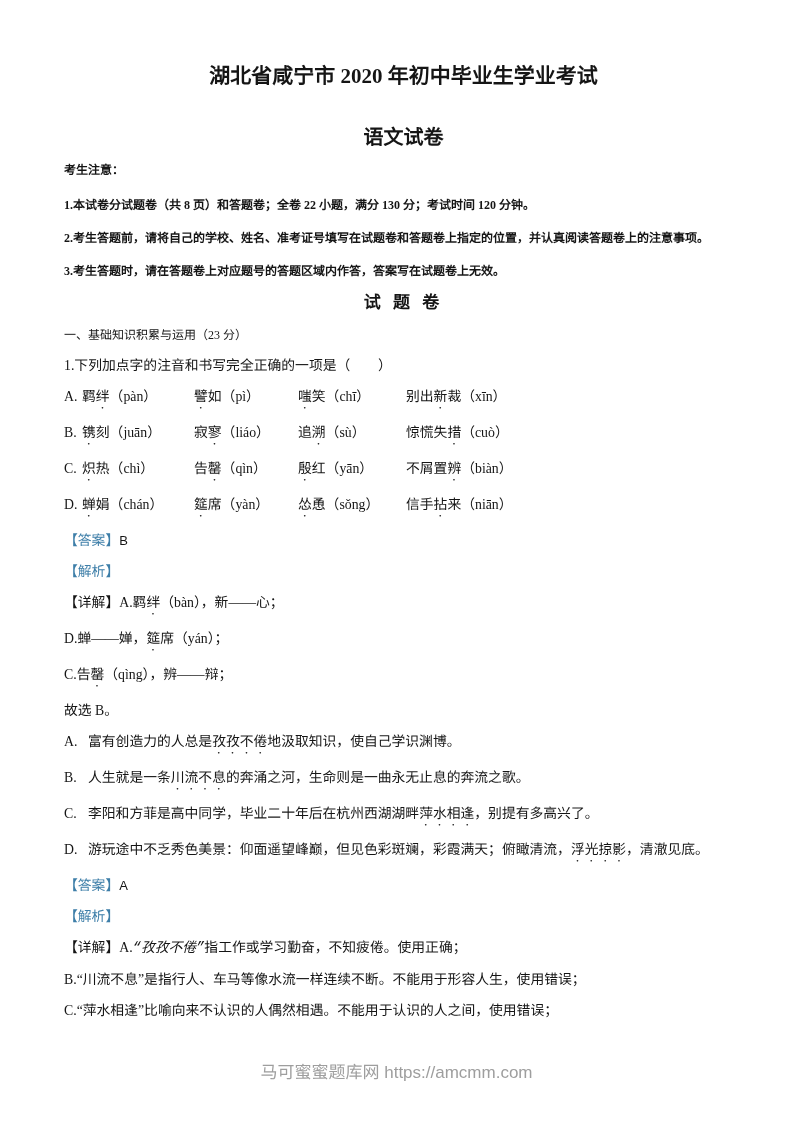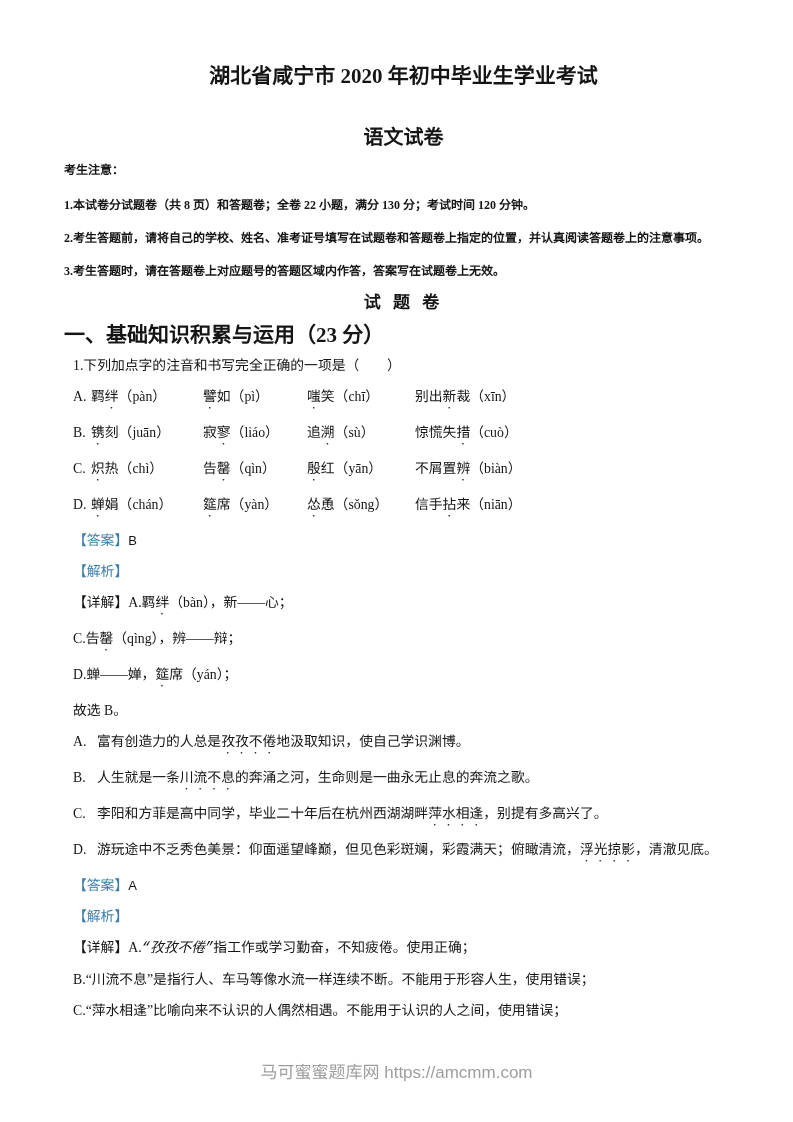--- a/index.html
+++ b/index.html
@@ -26,22 +26,22 @@
   .doc-subtitle{
     font-size:20px;font-weight:bold;text-align:center;
     line-height:26px;margin:16px 0 8px 0;
   }
   .notice-head{font-size:12px;font-weight:bold;line-height:24px;margin:0 0 7px 0;}
   .notice-item{font-size:12px;font-weight:bold;line-height:32px;margin:0 0 1px 0;}
   .paper-head{
     font-size:17px;font-weight:bold;text-align:center;
     letter-spacing:4px;line-height:26px;margin:3px 0 7px 0;
   }
-  .section-head{font-size:21px;font-weight:bold;line-height:24px;margin:0 0 9px 0;}
-  .bline{font-size:13.8px;line-height:20px;margin:0 0 11px 9px;}
+  .section-head{font-size:12px;font-weight:normal;line-height:24px;margin:0 0 9px 0;}
+  .bline{font-size:13.8px;line-height:20px;margin:0 0 11px 0;}
   .q1-row{
     display:grid;
     grid-template-columns:18px 112px 104px 108px auto;
     align-items:baseline;
   }
   .q2-row{display:flex;}
   .opt-label{flex:none;}
   .q2-row .opt-label{width:24px;}
   .q2-row .opt-text{flex:1;}
   .blue{color:var(--accent);}
@@ -113,22 +113,22 @@
       <span class="opt-item">信手<span class="em">拈</span>来（niān）</span>
     </div>
 
     <div class="bline gap-lg">
       <span class="blue">【答案】</span><span class="ans-val">B</span>
     </div>
     <div class="bline">
       <span class="blue">【解析】</span>
     </div>
     <div class="bline">【详解】A.羁<span class="em">绊</span>（bàn），新——心；</div>
+    <div class="bline">D.蝉——婵，<span class="em">筵</span>席（yán）；</div>
     <div class="bline">C.告<span class="em">罄</span>（qìng），辨——辩；</div>
-    <div class="bline">D.蝉——婵，<span class="em">筵</span>席（yán）；</div>
     <div class="bline">故选 B。</div>
 
 
     <div class="bline q2-row">
       <span class="opt-label">A.</span>
       <span class="opt-text">富有创造力的人总是<span class="em">孜孜不倦</span>地汲取知识，使自己学识渊博。</span>
     </div>
     <div class="bline q2-row">
       <span class="opt-label">B.</span>
       <span class="opt-text">人生就是一条<span class="em">川流不息</span>的奔涌之河，生命则是一曲永无止息的奔流之歌。</span>

